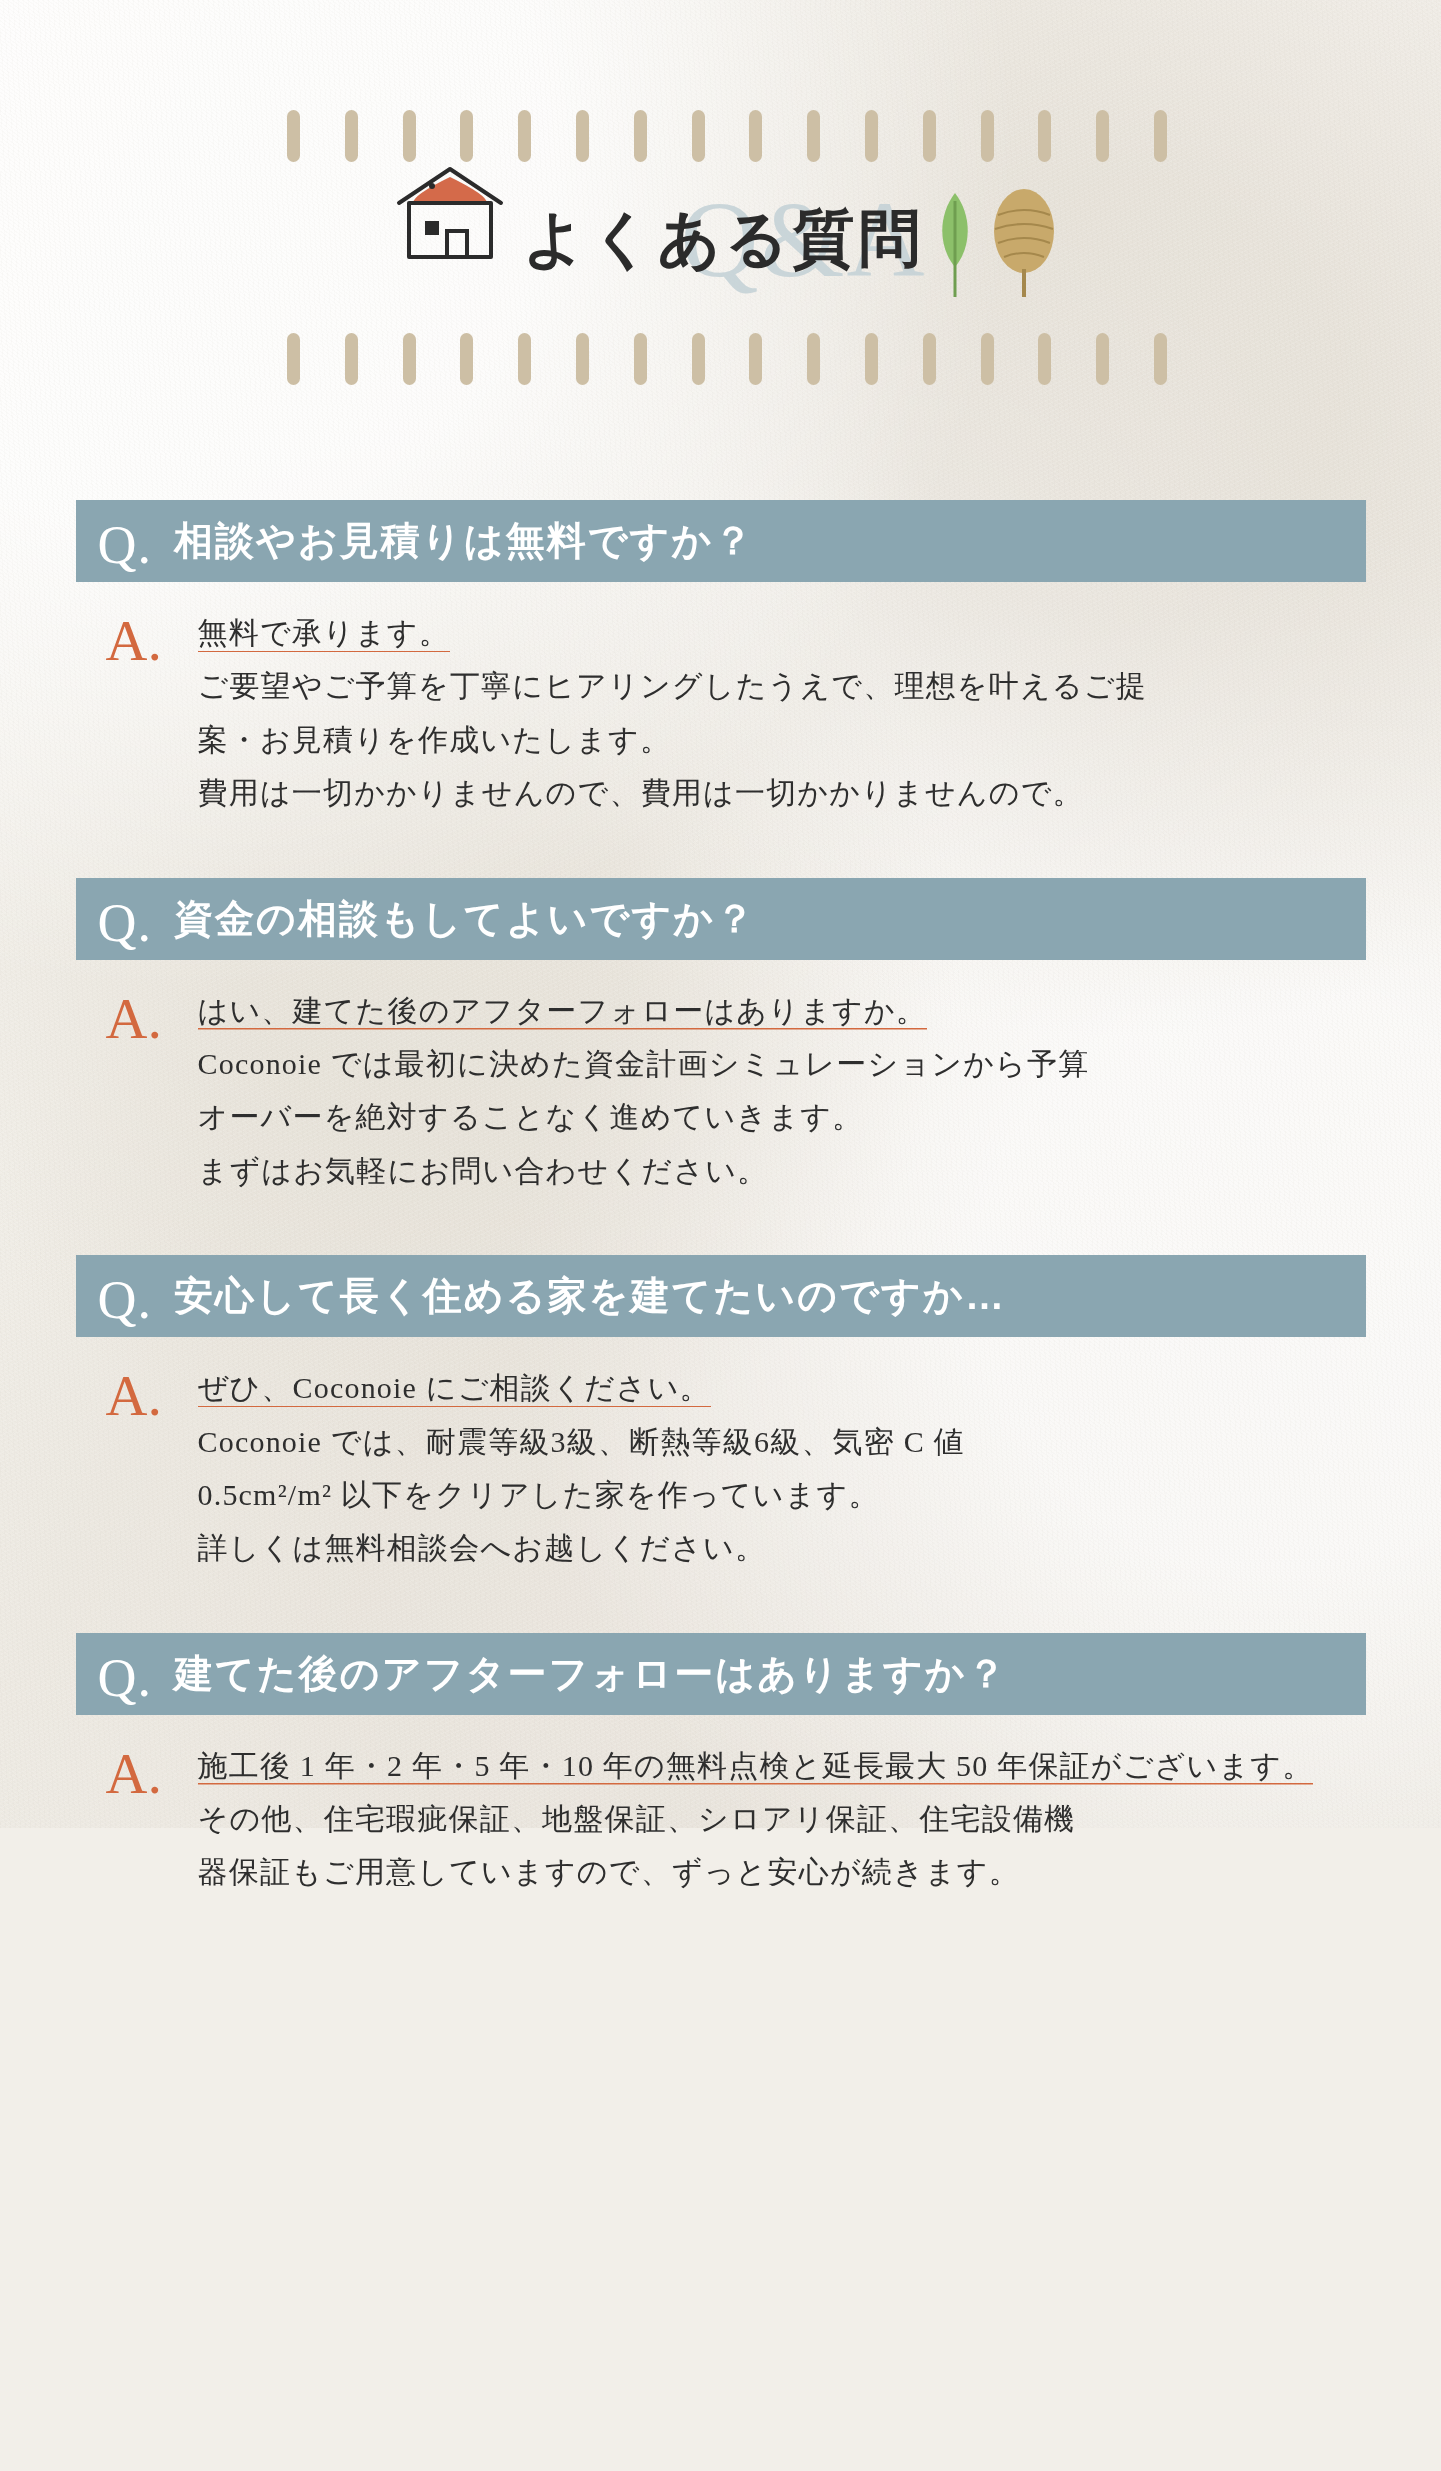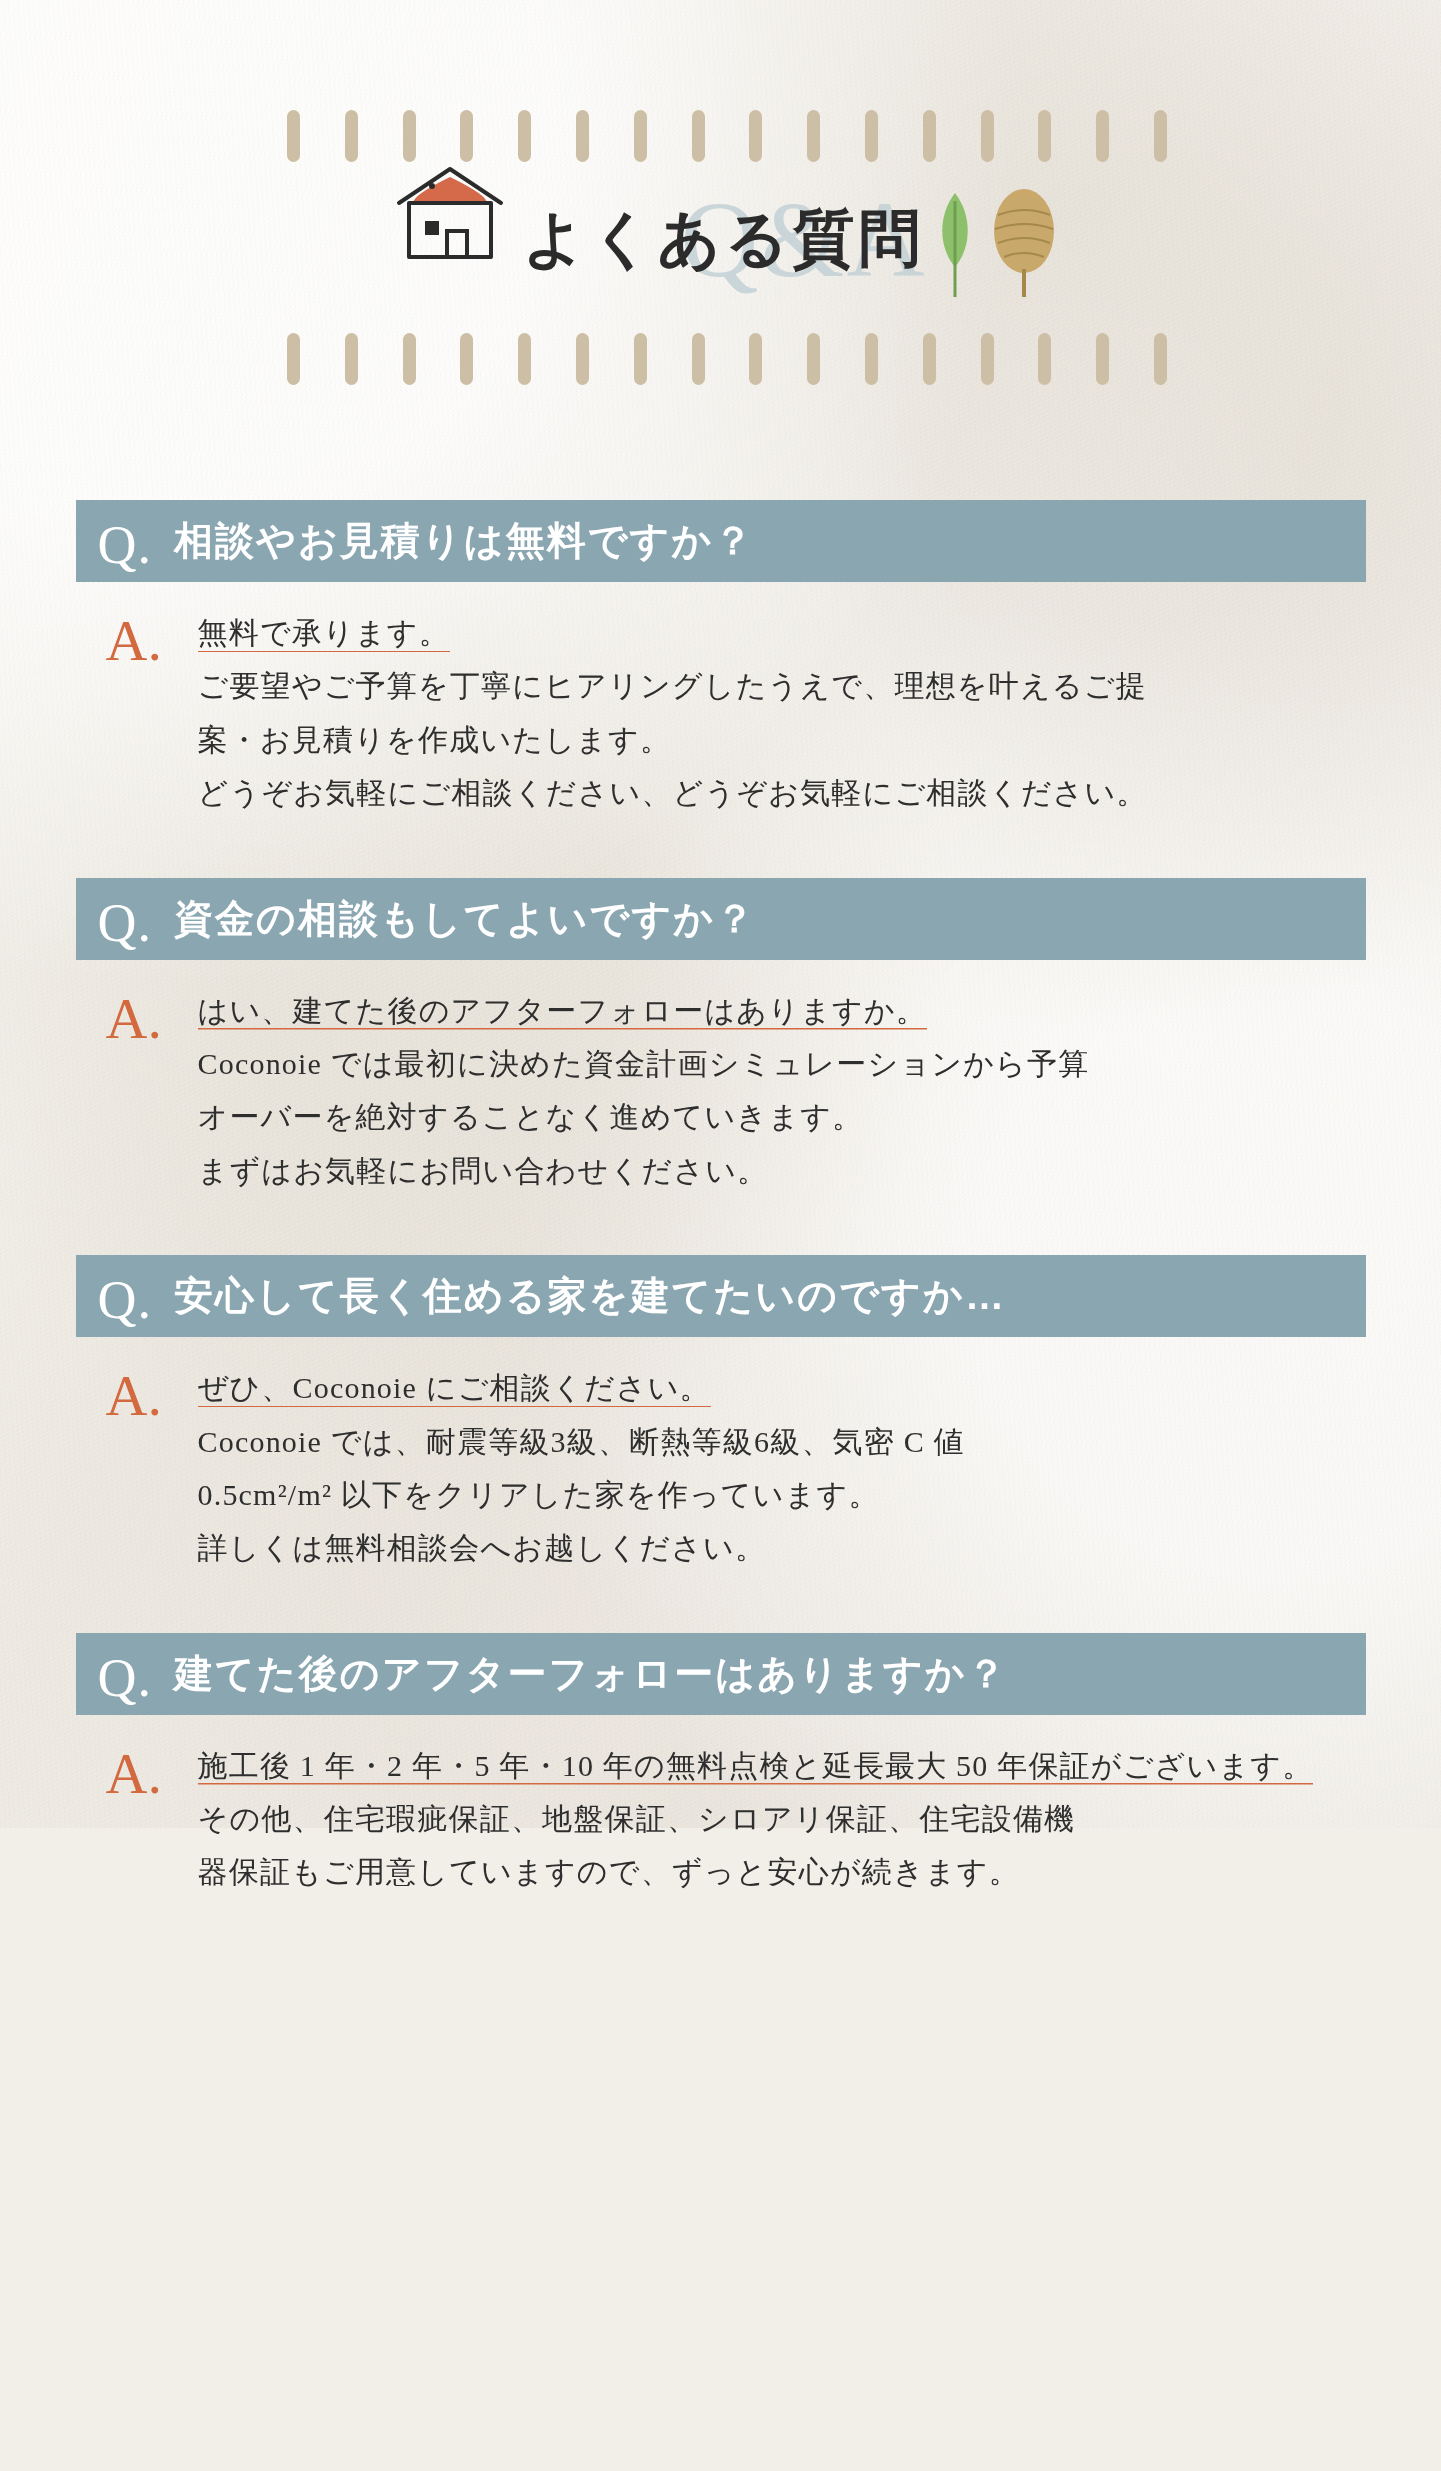--- a/index.html
+++ b/index.html
@@ -263,21 +263,21 @@
       <div class="q-bar">
         <span class="q-mark">Q.</span>
         <span class="q-text">相談やお見積りは無料ですか？</span>
       </div>
       <div class="a-row">
         <span class="a-mark">A.</span>
         <div class="a-body">
           <span class="a-lead">無料で承ります。</span>
           <span class="a-line">ご要望やご予算を丁寧にヒアリングしたうえで、理想を叶えるご提</span>
           <span class="a-line">案・お見積りを作成いたします。</span>
-          <span class="a-line">どうぞお気軽にご相談ください、どうぞお気軽にご相談ください。</span>
+          <span class="a-line">費用は一切かかりませんので、費用は一切かかりませんので。</span>
         </div>
       </div>
     </div>
 
     <div class="qa-block">
       <div class="q-bar">
         <span class="q-mark">Q.</span>
         <span class="q-text">資金の相談もしてよいですか？</span>
       </div>
       <div class="a-row">

